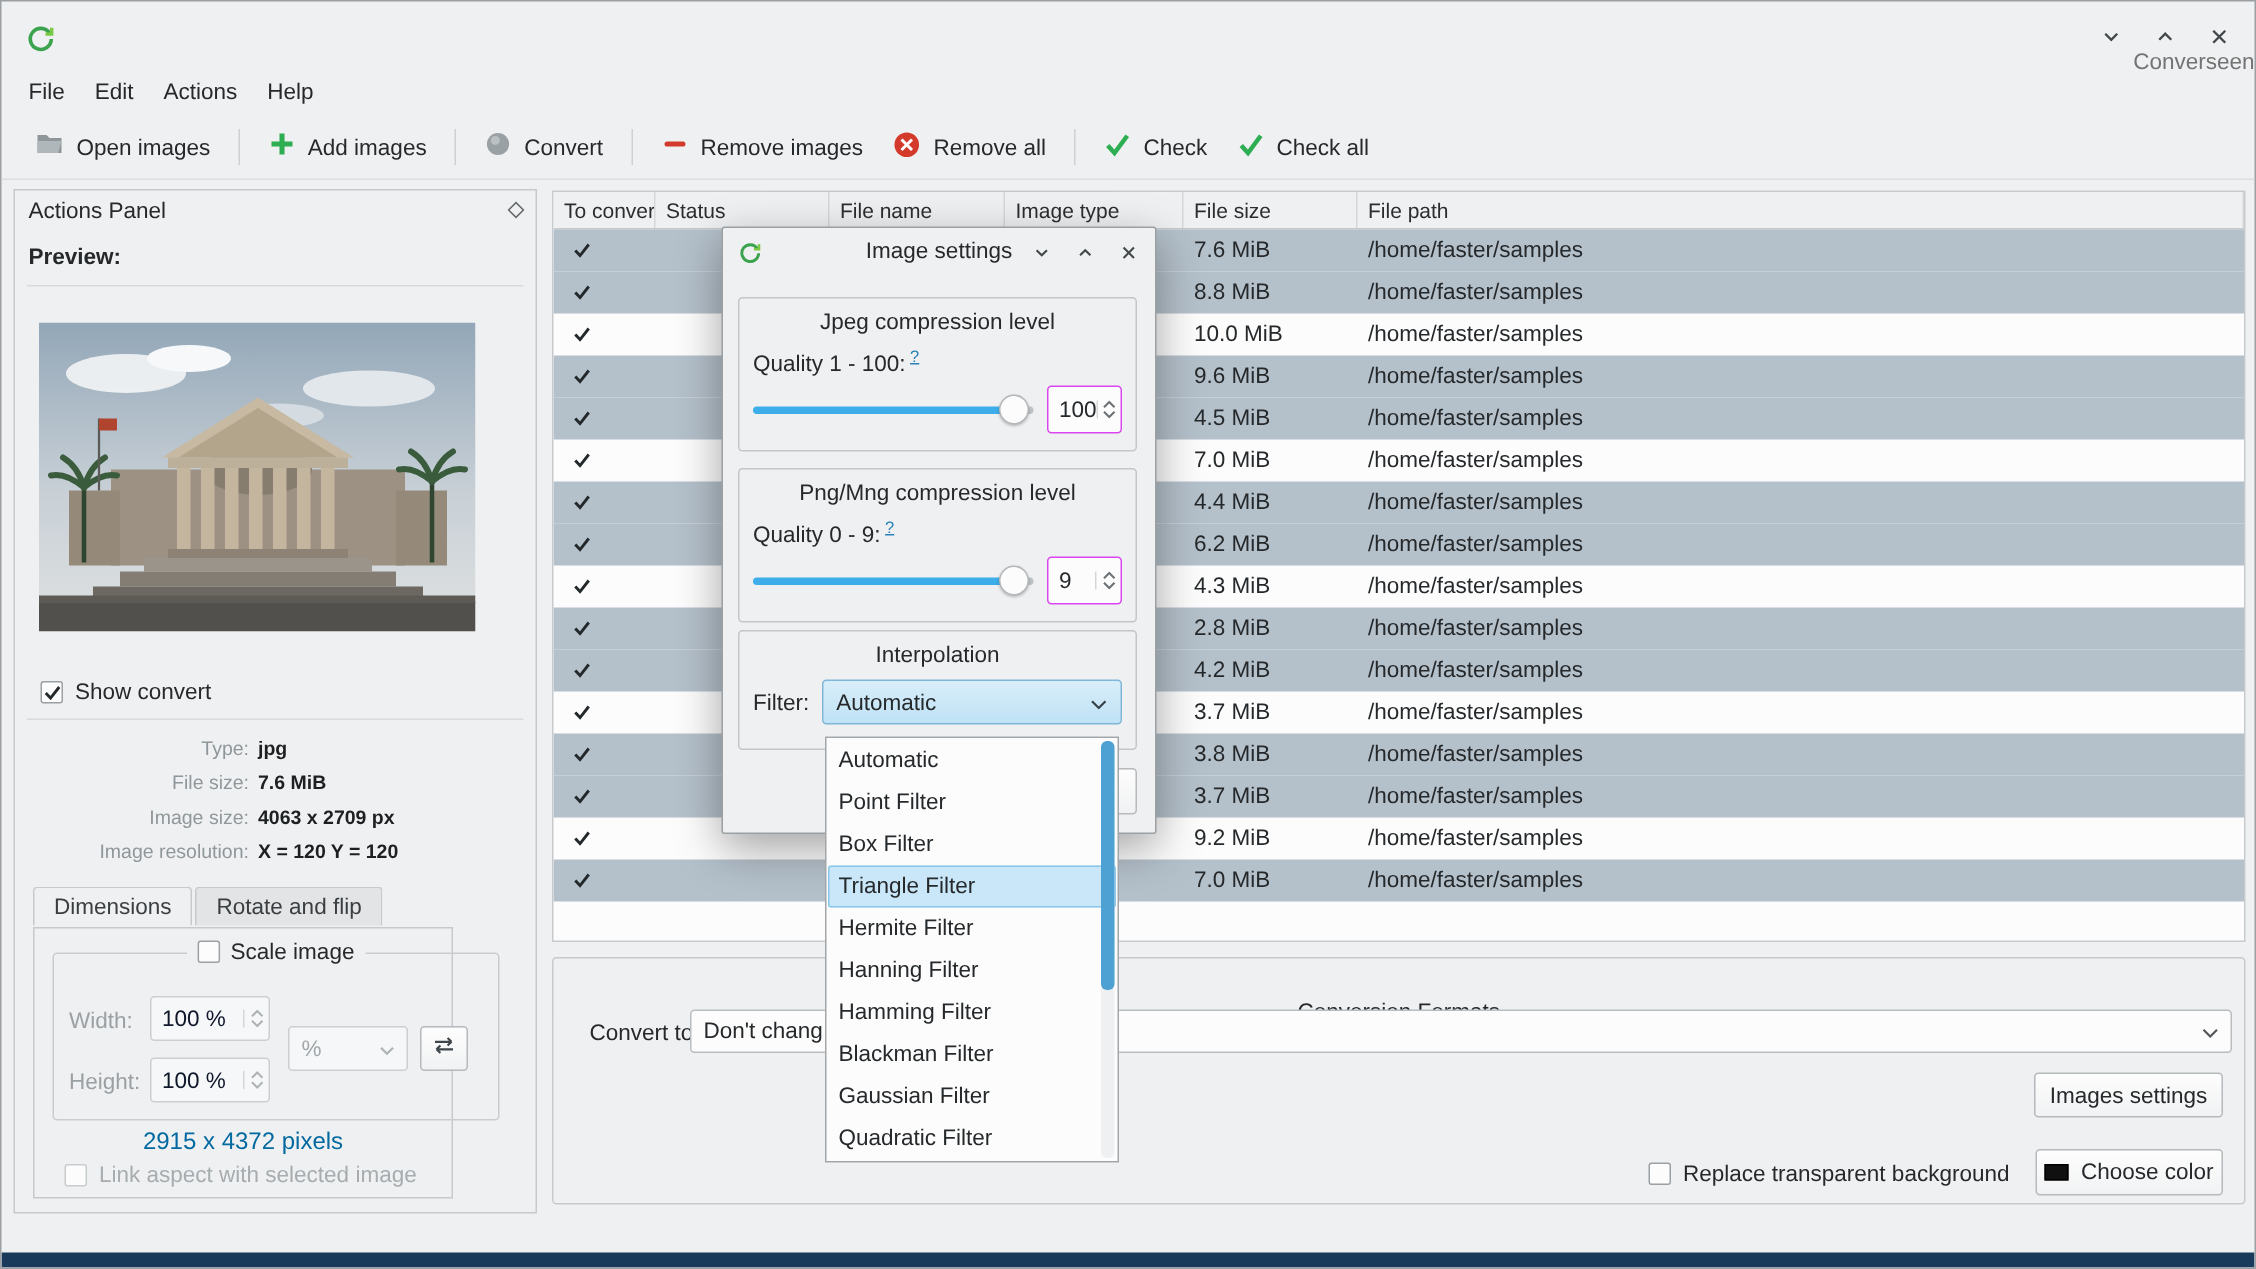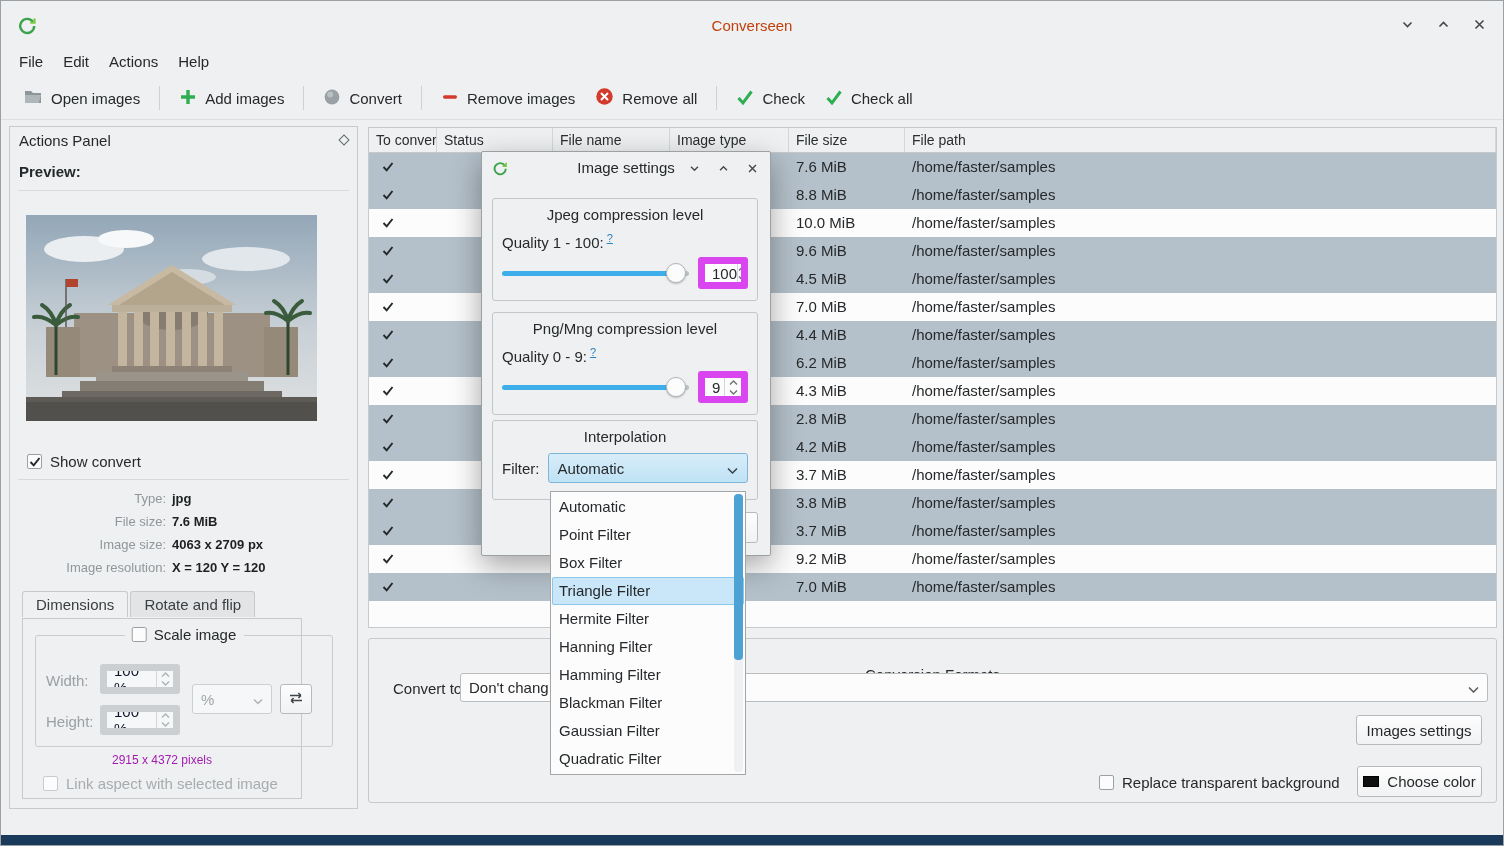--- a/index.html
+++ b/index.html
@@ -2,21 +2,21 @@
 <html><head>
 <meta charset="utf-8">
 <style>
   * { margin:0; padding:0; box-sizing:border-box; }
   body { font-family:"Liberation Sans","DejaVu Sans",sans-serif; font-size:15px; color:#26292b; background:#d7d9da; }
   .window { position:relative; width:1504px; height:846px; background:#eff0f1; border:1px solid #9aa0a3; overflow:hidden; }
 
   
   .titlebar { position:absolute; top:0; left:0; right:0; height:46px; }
   .app-logo { position:absolute; left:16px; top:14px; }
-  .titlebar-title { position:absolute; left:0; right:0; top:16px; text-align:center; color:#c2410c; }
+  .titlebar-title { position:absolute; left:0; right:0; top:32px; text-align:right; color:#737373; }
   .win-controls { position:absolute; right:16px; top:0; height:46px; display:flex; align-items:center; gap:20px; }
   .ctrl { width:16px; height:16px; display:flex; align-items:center; justify-content:center; }
 
   
   .menubar { position:absolute; top:46px; left:0; right:0; height:28px; display:flex; align-items:center; padding:0 8px; }
   .menu-item { padding:2px 10px; }
 
   
   .toolbar { position:absolute; top:76px; left:0; right:0; height:43px; display:flex; align-items:center; padding:0 12px; border-bottom:1px solid #dcdee0; }
   .tool-btn { display:flex; align-items:center; gap:8px; padding:6px 10px; white-space:nowrap; }
@@ -35,29 +35,29 @@
   .info-grid { position:absolute; top:364px; left:8px; right:10px; display:grid; grid-template-columns:148px auto; column-gap:6px; row-gap:8px; font-size:13px; }
   .i-label { color:#8f979b; text-align:right; }
   .i-value { font-weight:bold; color:#1d2022; }
   .tabs { position:absolute; top:464px; left:12px; display:flex; }
   .tab { padding:4px 13px; border:1px solid #c6cacc; border-bottom:none; border-radius:3px 3px 0 0; background:#e2e4e6; color:#3a3e40; margin-right:2px; }
   .tab.active { background:#eff0f1; }
   .tab-frame { position:absolute; top:491px; left:12px; width:280px; height:181px; border:1px solid #c6cacc; background:#eff0f1; }
   .scale-group { position:absolute; left:12px; top:16px; width:298px; height:112px; border:1px solid #c9cdcf; border-radius:3px; }
   .scale-check { position:absolute; top:-10px; left:50%; transform:translateX(-50%); background:#eff0f1; padding:0 7px; display:flex; align-items:center; gap:7px; white-space:nowrap; }
   .dim-label { position:absolute; color:#9aa0a4; }
-  .pixels-note { position:absolute; top:134px; width:100%; text-align:center; font-size:12px; color:#a21caf; }
+  .pixels-note { position:absolute; top:134px; width:100%; text-align:center; font-size:16px; color:#0369a1; }
   .link-aspect { position:absolute; top:156px; left:20px; display:flex; gap:8px; align-items:center; color:#a6acaf; white-space:nowrap;justify-content:center; }
 
   
   .cbx { width:15px; height:15px; border:1px solid #9aa0a3; border-radius:2px; background:#fcfcfc; display:inline-flex; align-items:center; justify-content:center; flex:0 0 auto; }
   .cbx.bare { border:none; background:transparent; }
   .cbx.dis { border-color:#c8cccd; }
   .btn { background:linear-gradient(#fdfdfd,#f1f2f3); border:1px solid #b6babc; border-radius:3px; display:flex; align-items:center; justify-content:center; font-size:15px; color:#26292b; }
-  .spin { display:flex; background:#fcfcfc; border:7px solid #d946ef; border-radius:3px; overflow:hidden; }
+  .spin { display:flex; background:#fcfcfc; border:1px solid #d946ef; border-radius:3px; overflow:hidden;align-items:center; }
   .spin-val { flex:1; padding-left:7px; display:flex; align-items:center; }
   .spin-arrows { width:17px; border-left:1px solid #d4d7d9; display:flex; flex-direction:column; }
   .spin-arrows span { flex:1; display:flex; align-items:center; justify-content:center; }
   .spin.dis { background:#f6f7f8; border-color:#cbcfd1; }
   .spin.dis .spin-val { color:#0f172a; }
   .combo { background:#fcfcfc; border:1px solid #b9bdbf; border-radius:3px; display:flex; align-items:center; padding:0 8px; }
   .combo .chev { margin-left:auto; }
   .combo.dis { background:#f6f7f8; border-color:#cbcfd1; color:#a0a6a9; }
 
   

